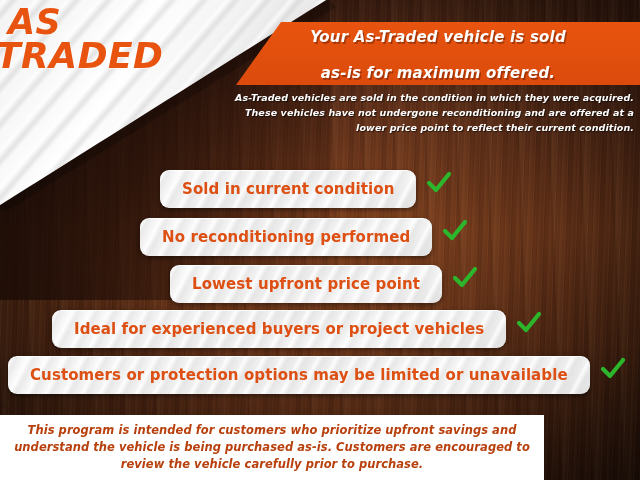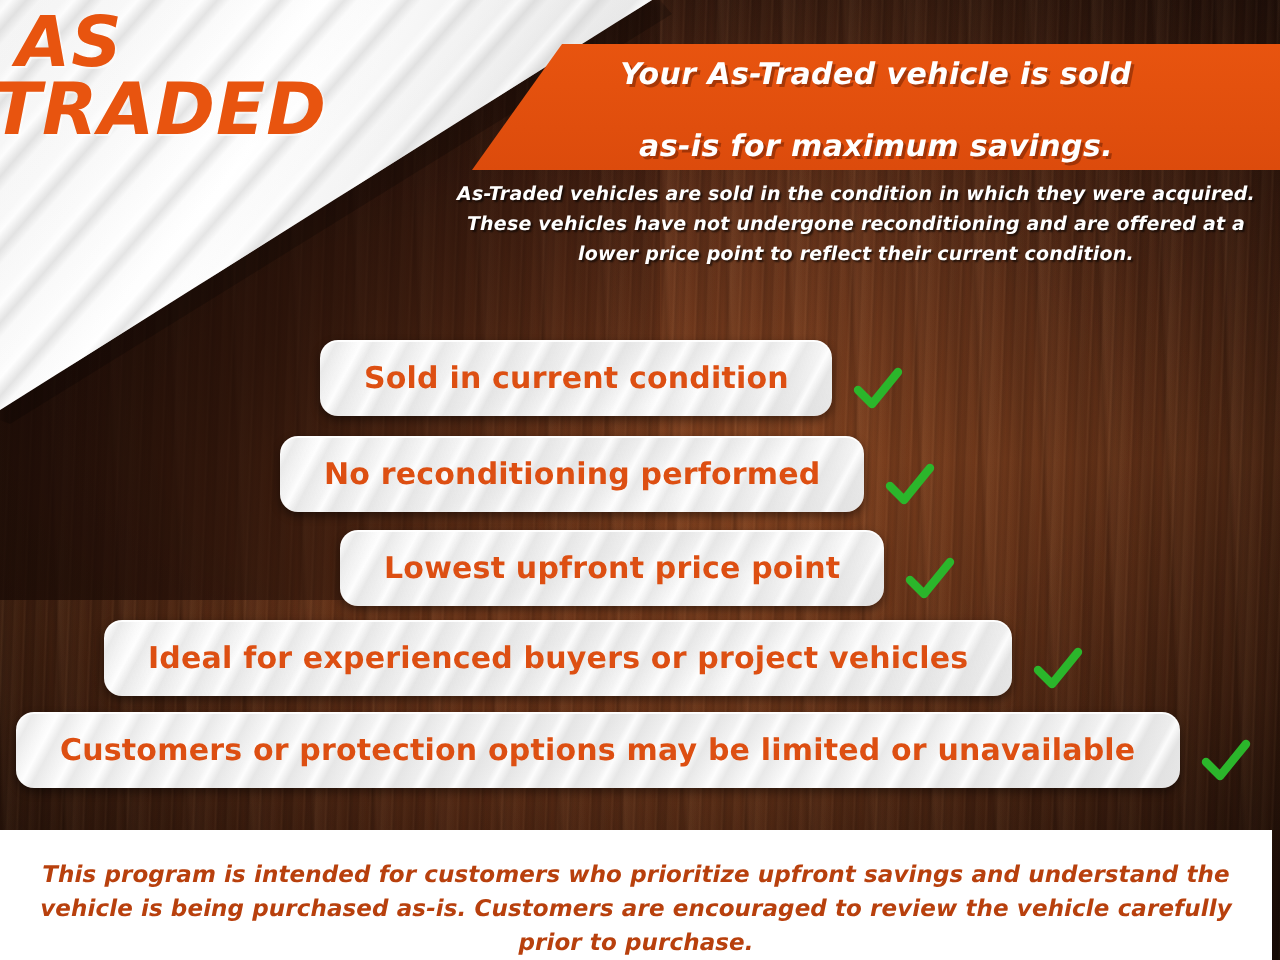--- a/index.html
+++ b/index.html
@@ -153,36 +153,36 @@
     text-shadow: 1.5px 1.5px 0 rgba(90,25,0,0.45);
     text-align: center;
     pointer-events: none;
   }
 
   
   .subpara {
     position: absolute;
     left: 222px; top: 90px;
     width: 412px;
-    text-align: center;
+    text-align: right;
     color: #ffffff;
     font-family: "DejaVu Sans", sans-serif;
     font-weight: 700;
     font-style: italic;
     font-size: 9.5px;
     line-height: 15px;
     letter-spacing: 0.1px;
     text-shadow: 1px 1px 1px rgba(0,0,0,0.6);
   }
 
   
   .pill-row {
     position: absolute;
     display: flex;
-    align-items: flex-end;
+    align-items: flex-start;
     gap: 10px;
   }
   .pill {
     height: 38px;
     border-radius: 9px;
     display: flex;
     align-items: center;
     justify-content: center;
     padding: 0 22px;
     background:
@@ -212,24 +212,24 @@
   .row0 { left: 160px; top: 170px; }
   .row1 { left: 140px; top: 218px; }
   .row2 { left: 155px; top: 265px; margin-left: 15px; }
   .row3 { left: 52px;  top: 310px; }
   .row4 { left: 8px;   top: 356px; }
 
   
   .footer {
     position: absolute;
     left: 0; bottom: 0;
-    width: 636px; height: 65px;
+    width: 544px; height: 65px;
     background: #ffffff;
     display: flex;
-    align-items: flex-end;
+    align-items: center;
     justify-content: center;
   }
   .footer-text {
     width: 612px;
     text-align: center;
     color: #B8400D;
     font-family: "DejaVu Sans", sans-serif;
     font-weight: 700;
     font-style: italic;
     font-size: 11.5px;
@@ -253,21 +253,21 @@
   <div class="white-wedge-streaks"></div>
 
   <div class="title-block">
     <span class="title-line l1">AS</span>
     <span class="title-line l2">TRADED</span>
   </div>
 
   <div class="banner"></div>
   <div class="banner-text">
     <span>Your As-Traded vehicle is sold</span>
-    <span>as-is for maximum savings.</span>
+    <span>as-is for maximum offered.</span>
   </div>
 
   <div class="subpara">As-Traded vehicles are sold in the condition in which they were acquired. These vehicles have not undergone reconditioning and are offered at a lower price point to reflect their current condition.</div>
 
   <div class="pill-row row0">
     <div class="pill">
       <span class="pill-label">Sold in current condition</span>
     </div>
     <svg class="check" viewBox="0 0 26 26">
       <path d="M3 13 L10 20 L23 4" fill="none" stroke="#2BB62B" stroke-width="4.2" stroke-linecap="round" stroke-linejoin="round"></path>

